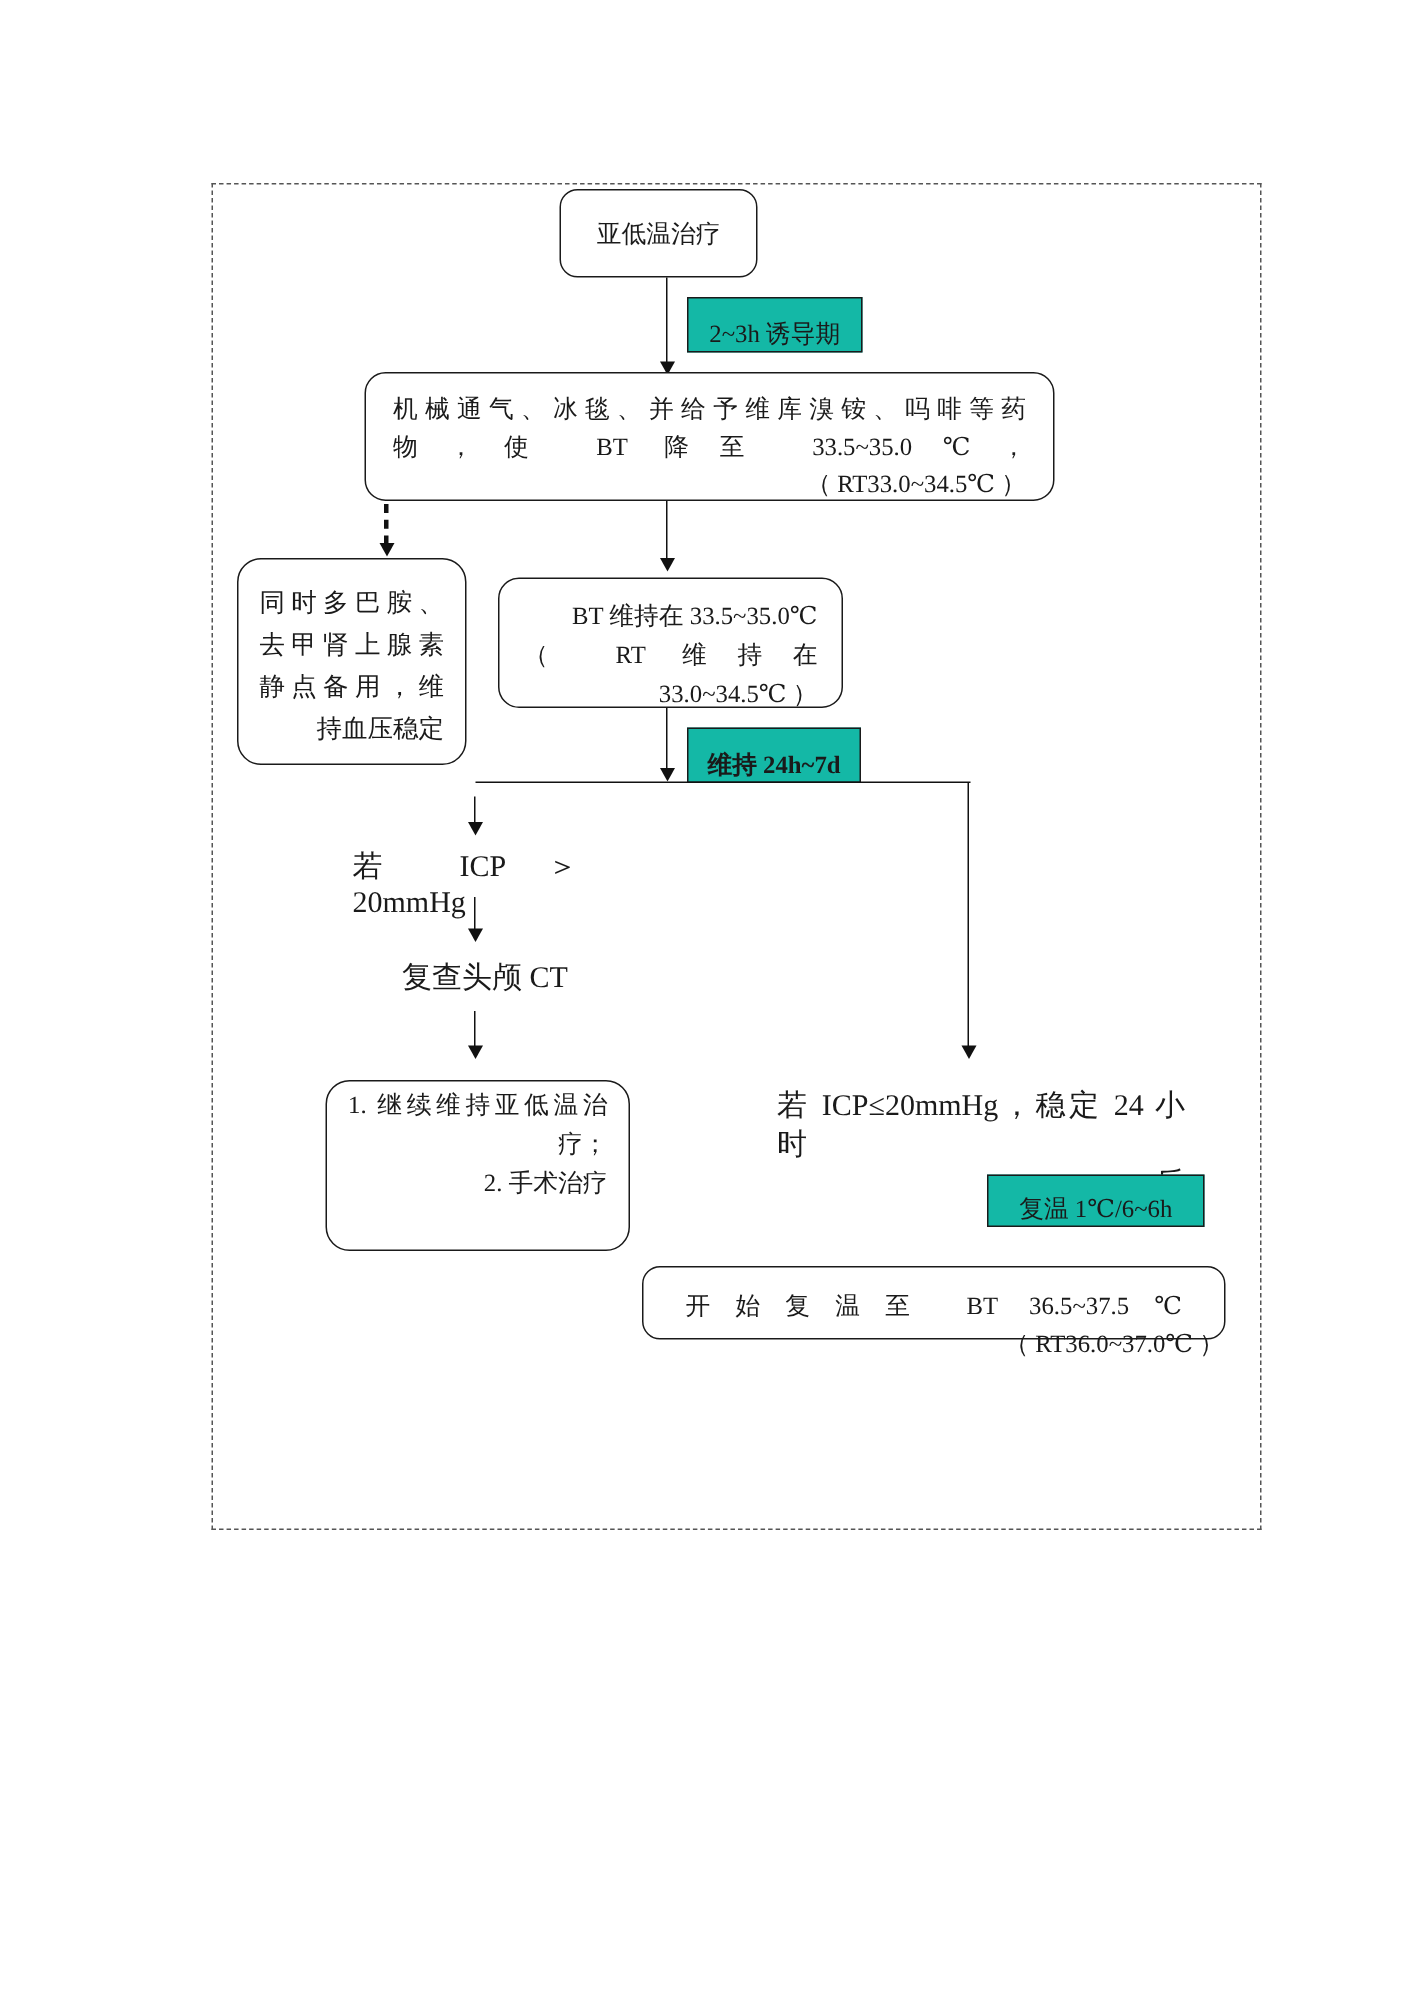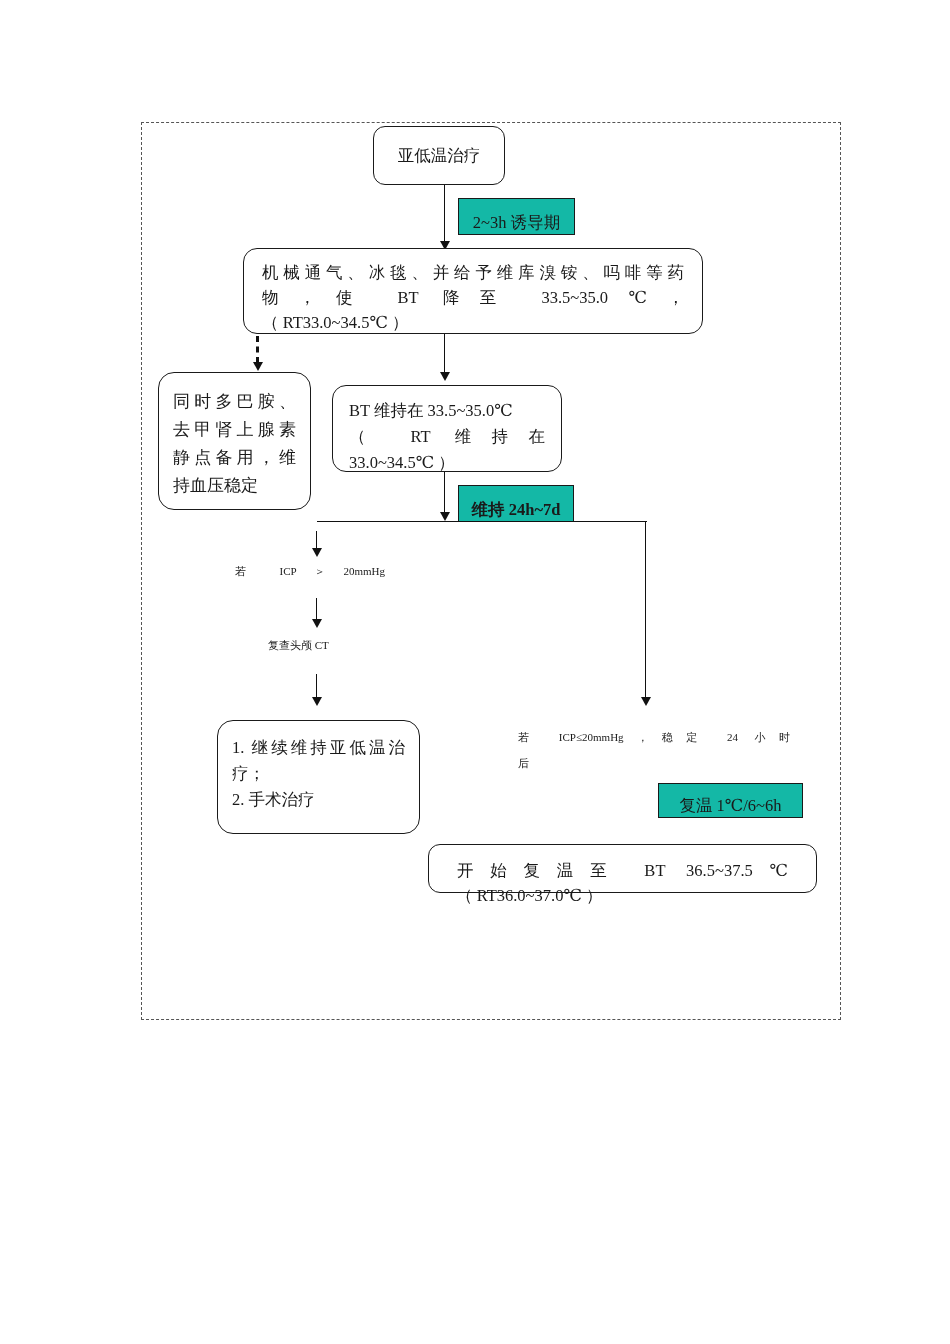--- a/index.html
+++ b/index.html
@@ -22,22 +22,22 @@
     justify-content:center;white-space:nowrap;
   }
   .vline{position:absolute;width:0;border-left:1.5px solid #111;}
   .hline{position:absolute;height:0;border-top:1.5px solid #111;}
   .dotline{position:absolute;width:0;border-left:3px dashed #111;}
   .ah{
     position:absolute;width:0;height:0;
     border-left:5px solid transparent;border-right:5px solid transparent;
     border-top:9px solid #111;
   }
-  .txt{position:absolute;font-size:11px;white-space:nowrap;}
-  .line{white-space:nowrap;}
+  .txt{position:absolute;font-size:20px;white-space:nowrap;}
+  .line{white-space:nowrap;text-align:right;}
   .just{
     text-align:justify;text-align-last:justify;white-space:normal;
     -moz-text-align-last:justify;
   }
   .center{display:flex;align-items:center;justify-content:center;}
   .wrap{white-space:normal;}
 </style>
 </head>
 <body>
 
@@ -95,21 +95,21 @@
   <div class="txt just" style="left:235px;top:564px;width:150px;">若 ICP ＞ 20mmHg</div>
 
   <div class="vline" style="left:316px;top:598px;height:22px;"></div>
   <div class="ah" style="left:312px;top:619px;"></div>
 
   <div class="txt" style="left:268px;top:638px;">复查头颅 CT</div>
 
   <div class="vline" style="left:316px;top:674px;height:24px;"></div>
   <div class="ah" style="left:312px;top:697px;"></div>
 
-  <div class="node" style="left:217px;top:720px;width:203px;height:114px;border-radius:16px;padding:14px 14px 0;line-height:26px;">
+  <div class="node" style="left:217px;top:720px;width:203px;height:114px;border-radius:16px;padding:3px 14px 0;line-height:26px;">
     <div class="line just">1. 继续维持亚低温治</div>
     <div class="line">疗；</div>
     <div class="line">2. 手术治疗</div>
   </div>
 
   <div class="vline" style="left:645px;top:522px;height:176px;"></div>
   <div class="ah" style="left:641px;top:697px;"></div>
 
   <div class="txt wrap" style="left:518px;top:724px;width:272px;line-height:26px;">
     <div class="line just">若 ICP≤20mmHg，稳定 24 小时</div>

